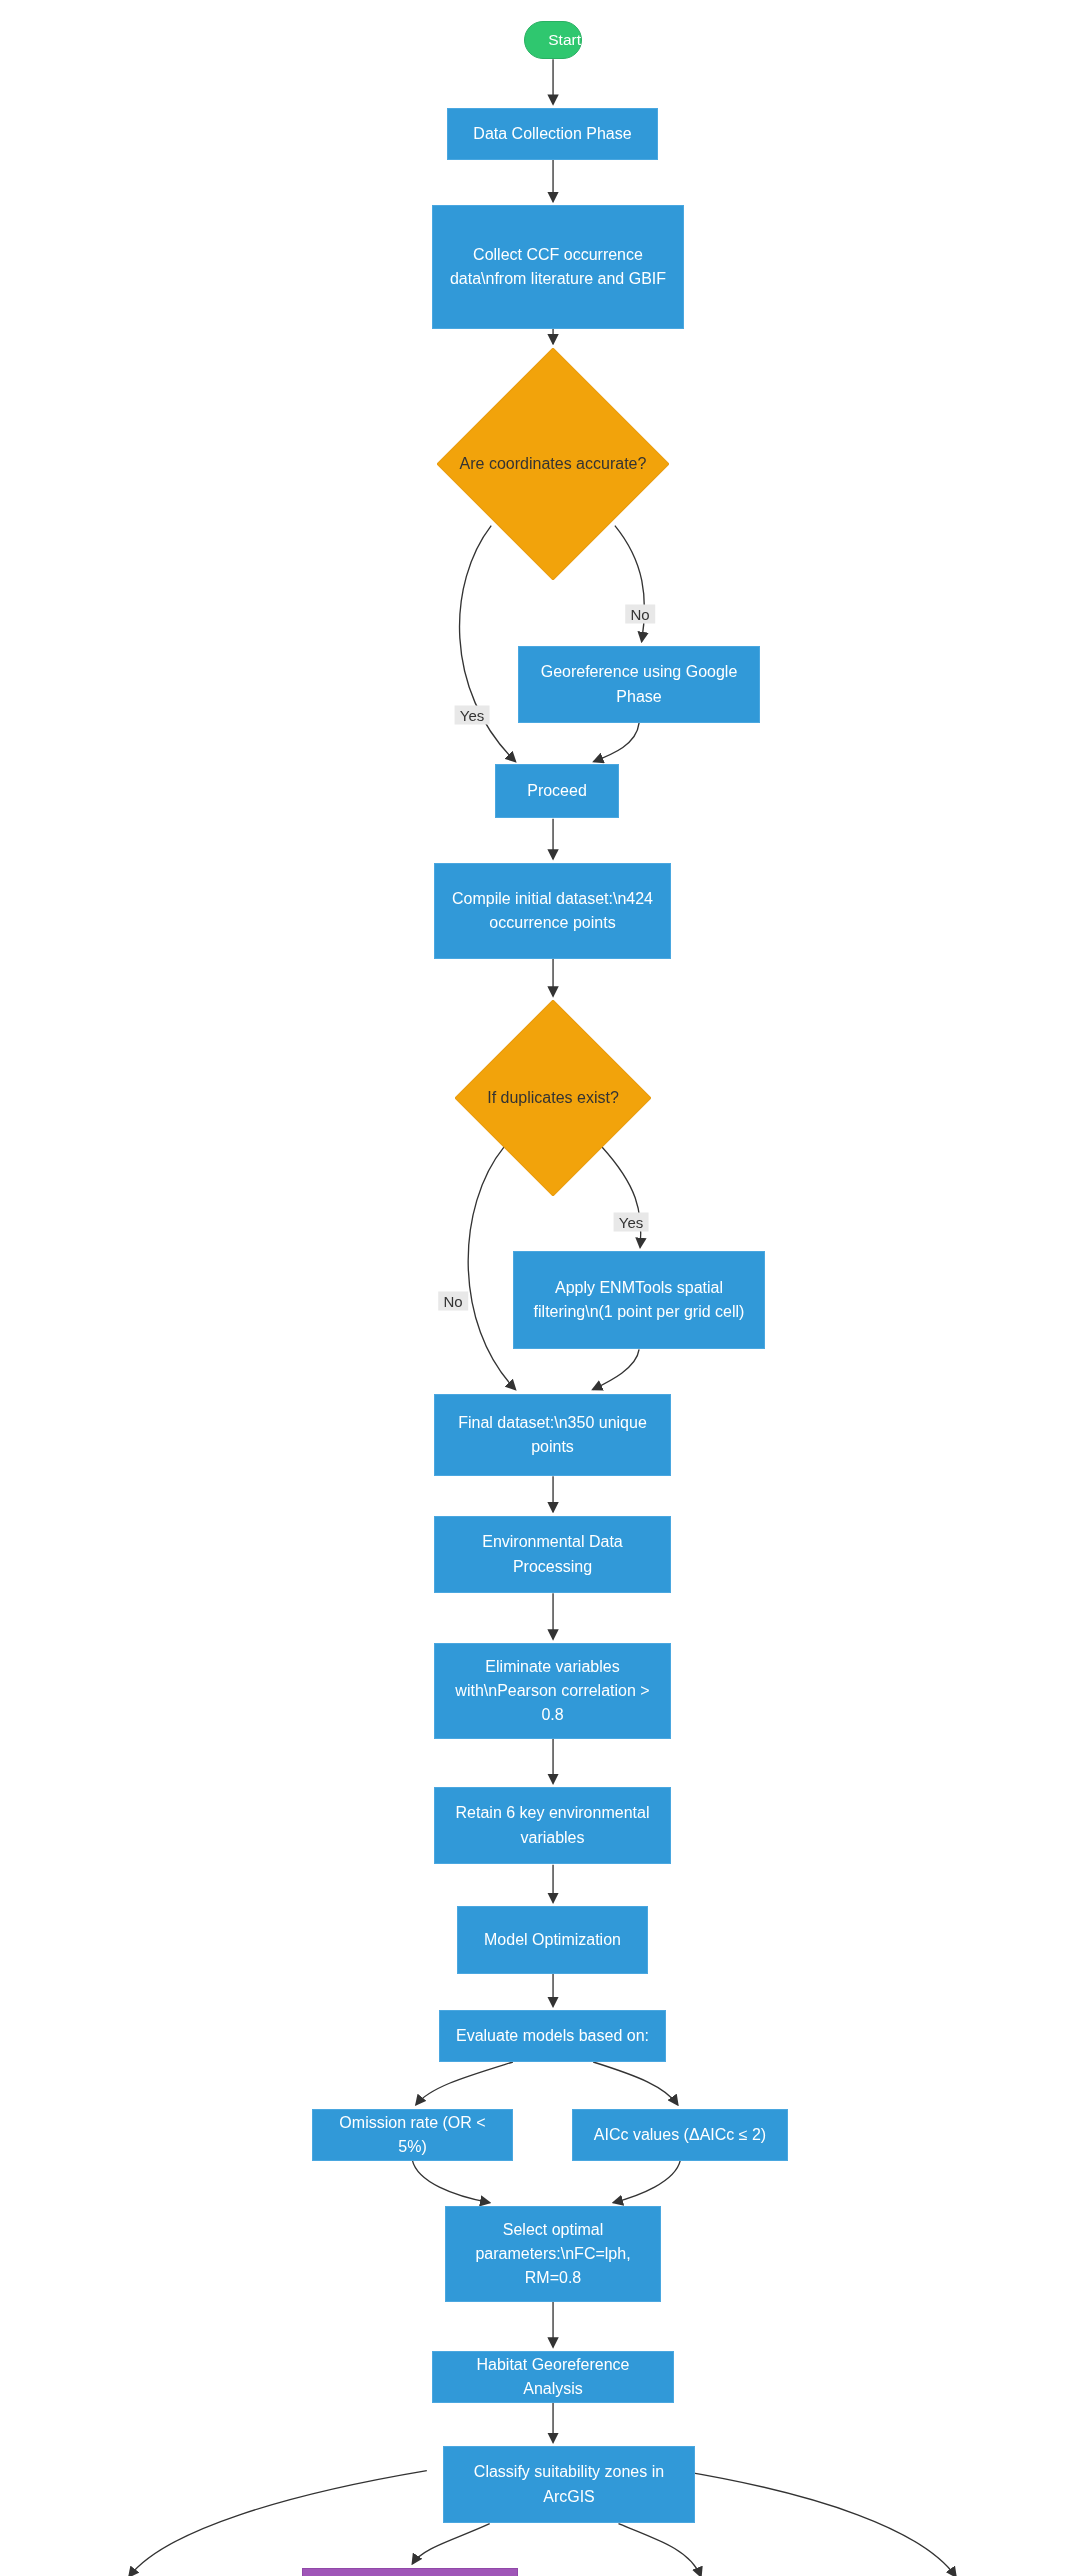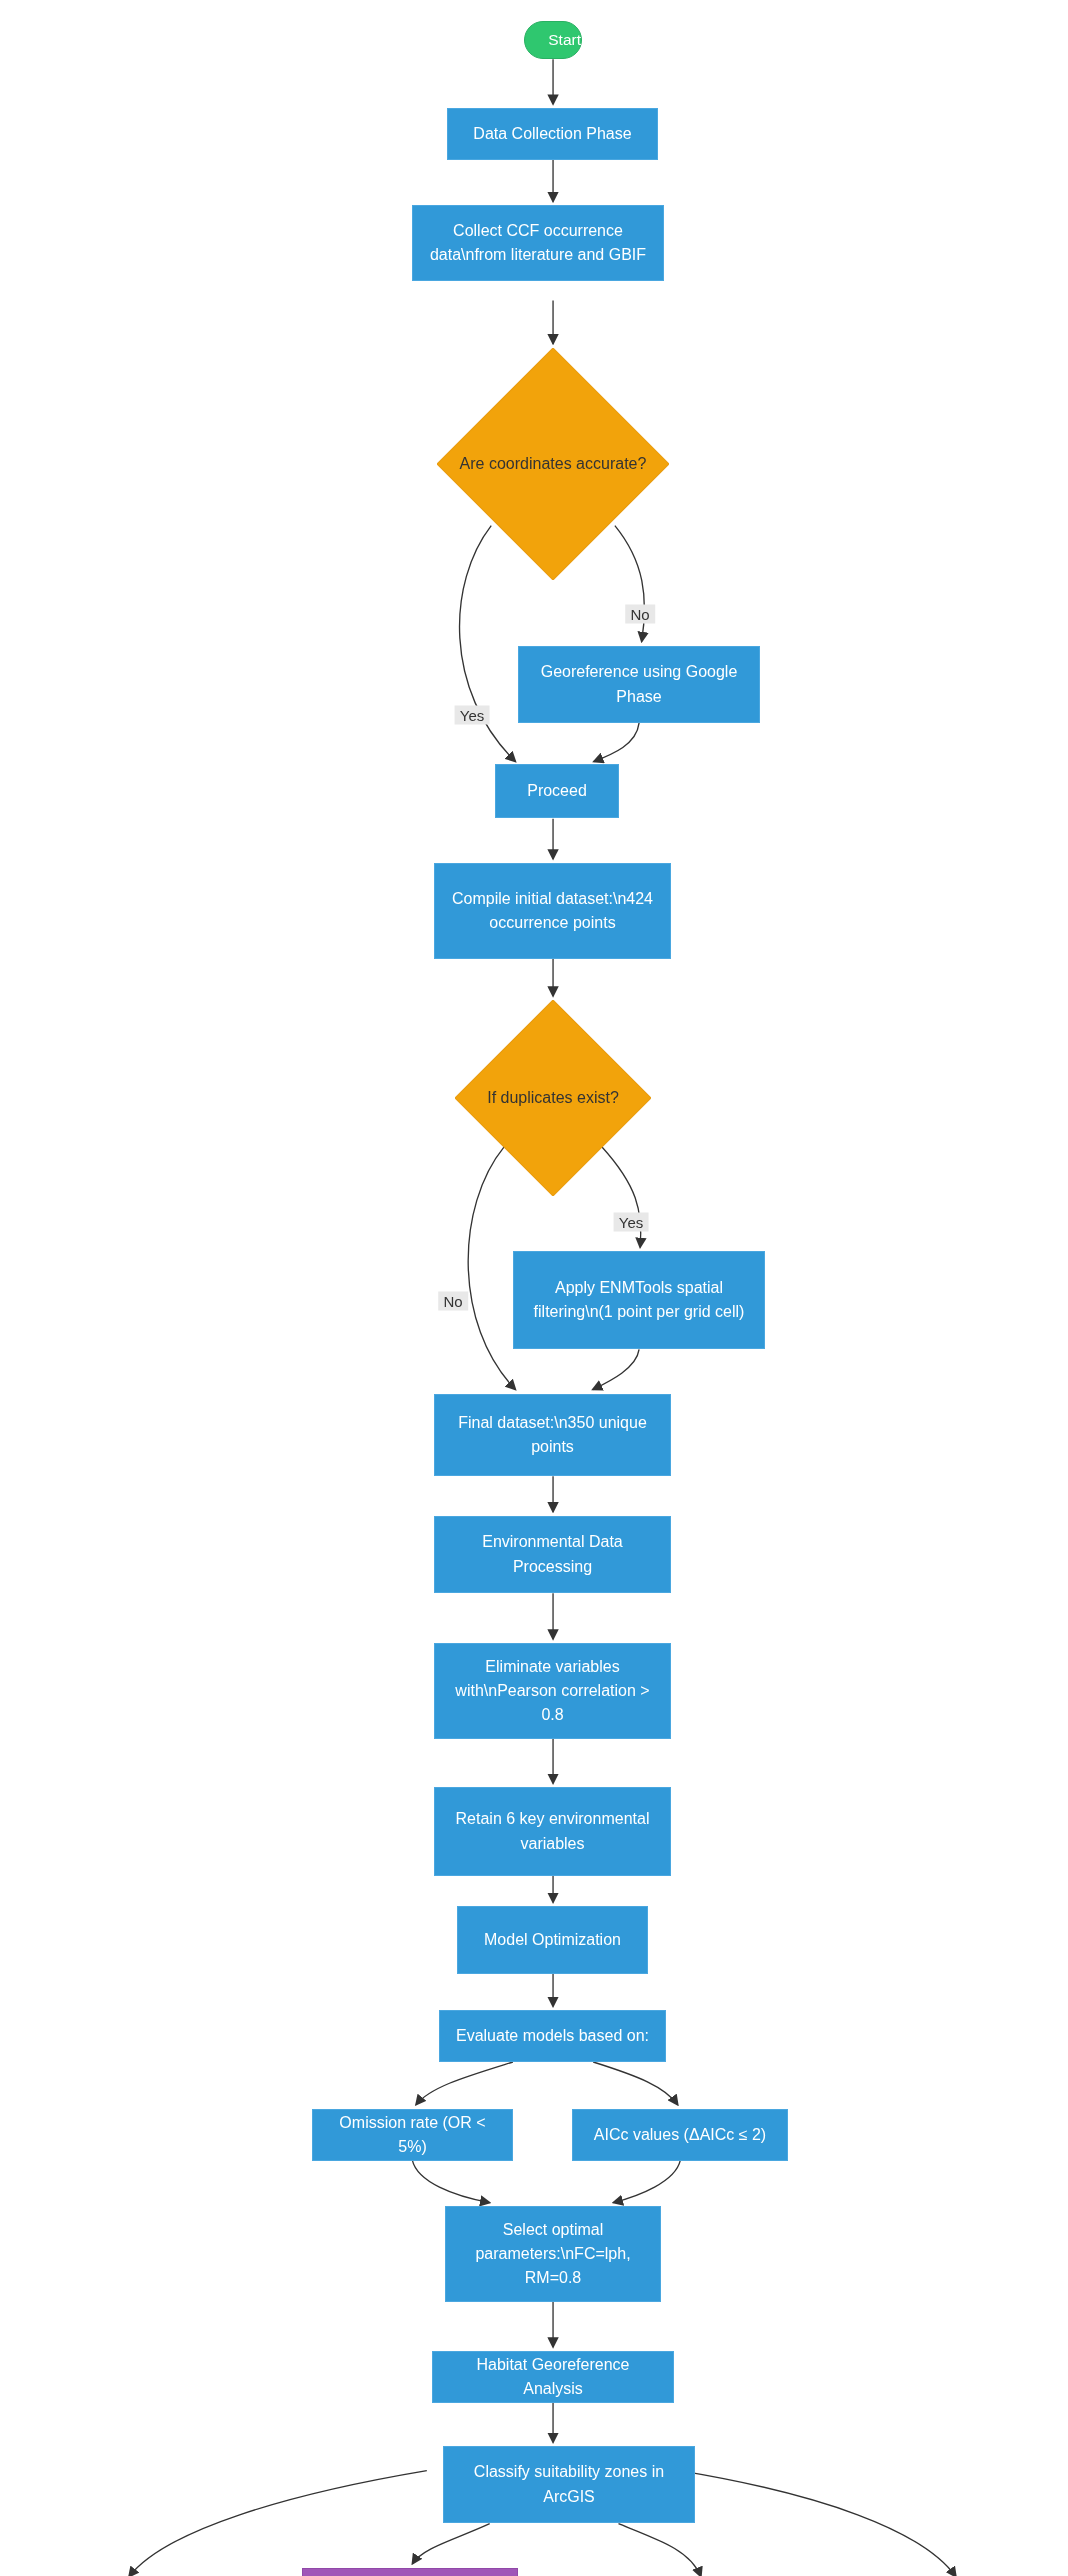--- a/index.html
+++ b/index.html
@@ -68,21 +68,21 @@
         <path d="M1073,5627 L1073,5716" class="edge" marker-end="url(#arrow)"></path>
       </g>
   </svg>
   <div id="node-layer">
       <div class="node terminal" style="left: 524px; top: 21px; width: 58px; height: 38px;">
         <div class="label">Start</div>
       </div>
       <div class="node process" style="left: 447px; top: 108px; width: 211px; height: 52px;">
         <div class="label">Data Collection Phase</div>
       </div>
-      <div class="node process" style="left: 412px; top: 205px; width: 252px; height: 76px;">
+      <div class="node process" style="left: 432px; top: 205px; width: 252px; height: 124px;">
         <div class="label">Collect CCF occurrence data\nfrom literature and GBIF</div>
       </div>
       <div class="node decision" style="left: 437px; top: 348px; width: 232px; height: 232px;">
         <svg viewBox="0 0 450 450">
           <polygon points="225,0 450,225 225,450 0,225" fill="#f2a30b" stroke="#e8990b" stroke-width="2"></polygon>
         </svg>
         <div class="label">Are coordinates accurate?</div>
       </div>
       <div class="node process" style="left: 518px; top: 646px; width: 242px; height: 77px;">
         <div class="label">Georeference using Google Phase</div>
@@ -104,21 +104,21 @@
       </div>
       <div class="node process" style="left: 434px; top: 1394px; width: 237px; height: 82px;">
         <div class="label">Final dataset:\n350 unique points</div>
       </div>
       <div class="node process" style="left: 434px; top: 1516px; width: 237px; height: 77px;">
         <div class="label">Environmental Data Processing</div>
       </div>
       <div class="node process" style="left: 434px; top: 1643px; width: 237px; height: 96px;">
         <div class="label">Eliminate variables with\nPearson correlation &gt; 0.8</div>
       </div>
-      <div class="node process" style="left: 434px; top: 1787px; width: 237px; height: 89px;">
+      <div class="node process" style="left: 434px; top: 1787px; width: 237px; height: 77px;">
         <div class="label">Retain 6 key environmental variables</div>
       </div>
       <div class="node process" style="left: 457px; top: 1906px; width: 191px; height: 68px;">
         <div class="label">Model Optimization</div>
       </div>
       <div class="node process" style="left: 439px; top: 2010px; width: 227px; height: 52px;">
         <div class="label">Evaluate models based on:</div>
       </div>
       <div class="node process" style="left: 312px; top: 2109px; width: 201px; height: 52px;">
         <div class="label">Omission rate (OR &lt; 5%)</div>

